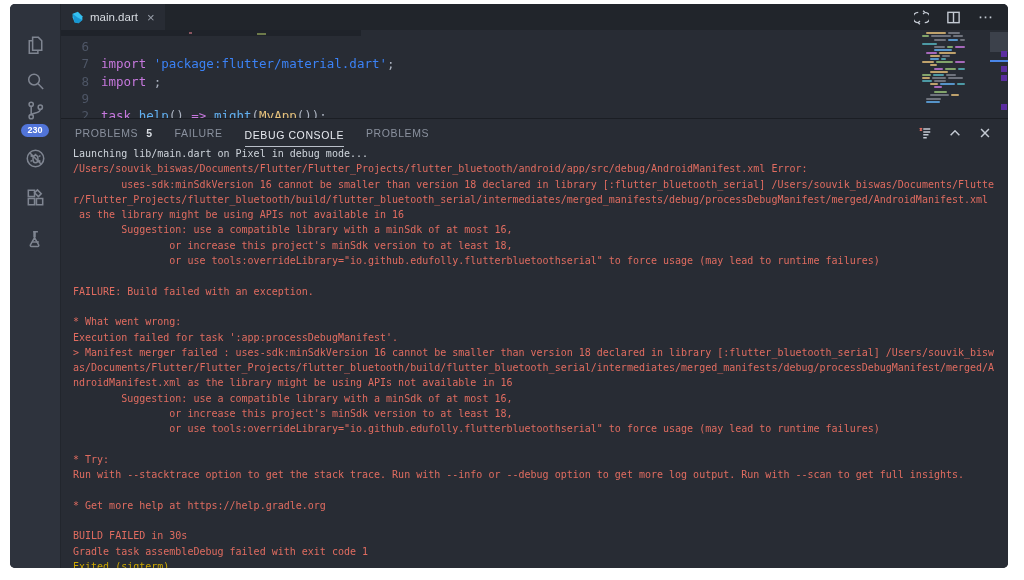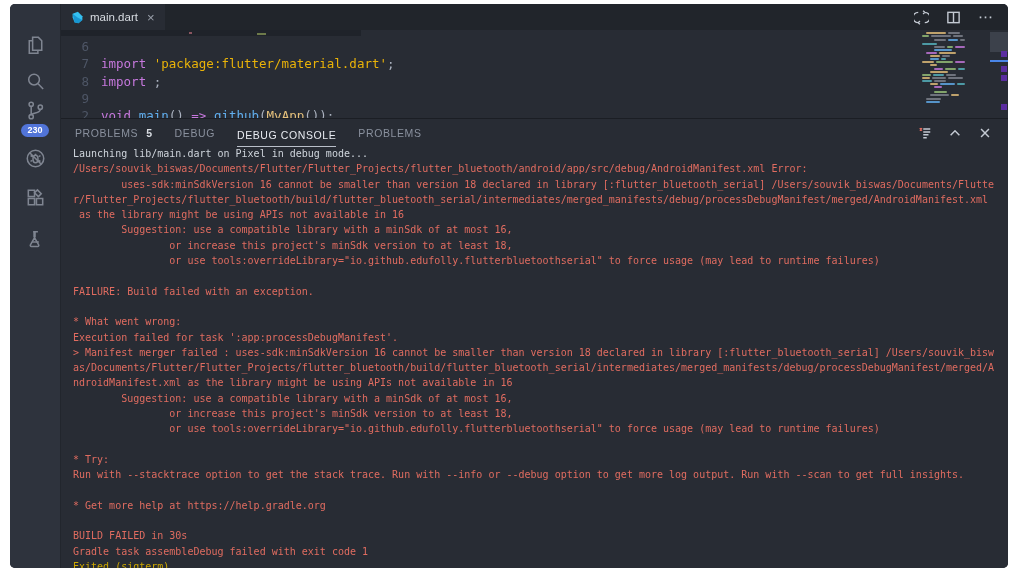--- a/index.html
+++ b/index.html
@@ -28,21 +28,21 @@
   .more-dots{color:#c3c9d2;font-size:15px;letter-spacing:1px;line-height:10px;cursor:pointer;}
   
   .editor{height:88px;position:relative;background:#282c34;flex-shrink:0;}
   .cutbar{position:absolute;left:0;top:0;width:300px;height:6px;background:#1f232a;}
   .speck1{position:absolute;left:128px;top:2px;width:3px;height:2px;background:#8a5560;}
   .speck2{position:absolute;left:196px;top:3px;width:9px;height:2px;background:#6d7a4a;}
   .code-area{position:absolute;left:0;top:8px;right:90px;}
   .crow{height:17.3px;display:flex;font-family:"DejaVu Sans Mono",monospace;font-size:12.5px;
         line-height:17.3px;white-space:pre;}
   .ln{width:28px;text-align:right;color:#4e5666;margin-right:12px;flex-shrink:0;}
-  .tk-kw{color:#c678dd}.tk-str{color:#eab308}.tk-fn{color:#61afef}
+  .tk-kw{color:#c678dd}.tk-str{color:#3b82f6}.tk-fn{color:#61afef}
   .tk-cls{color:#e5c07b}.tk-pun{color:#abb2bf}
   .minimap{position:absolute;right:43px;top:2px;width:45px;bottom:0;overflow:hidden;cursor:pointer;}
   .mrow{display:flex;gap:2px;margin-bottom:1px;}
   .mseg{height:2px;border-radius:1px;}
   .ruler{position:absolute;right:0;top:0;width:18px;bottom:0;cursor:pointer;}
   .thumb{position:absolute;left:0;right:0;top:2px;height:20px;background:rgba(120,128,145,.25);}
   .bline{position:absolute;left:0;right:0;top:30px;height:2px;background:#4a86e8;}
   .deco{position:absolute;right:1px;width:6px;height:6px;background:#5b2da0;}
   .d1{top:21px}.d2{top:36px}.d3{top:45px}.d4{top:74px}
   
@@ -138,21 +138,21 @@
 
       <div class="editor">
         <div class="cutbar"></div>
         <div class="speck1"></div>
         <div class="speck2"></div>
         <div class="code-area" id="code-area">
             <div class="crow"><span class="ln">6</span></div>
             <div class="crow"><span class="ln">7</span><span class="tk-kw">import </span><span class="tk-str">'package:flutter/material.dart'</span><span class="tk-pun">;</span></div>
             <div class="crow"><span class="ln">8</span><span class="tk-kw">import </span><span class="tk-pun">;</span></div>
             <div class="crow"><span class="ln">9</span></div>
-            <div class="crow"><span class="ln">2</span><span class="tk-kw">void </span><span class="tk-fn">main</span><span class="tk-pun">() </span><span class="tk-kw">=&gt; </span><span class="tk-fn">github</span><span class="tk-pun">(</span><span class="tk-cls">MyApp</span><span class="tk-pun">());</span></div>
+            <div class="crow"><span class="ln">2</span><span class="tk-kw">task </span><span class="tk-fn">help</span><span class="tk-pun">() </span><span class="tk-kw">=&gt; </span><span class="tk-fn">might</span><span class="tk-pun">(</span><span class="tk-cls">MyApp</span><span class="tk-pun">());</span></div>
           </div>
         <div class="minimap" id="minimap">
             <div class="mrow" style="padding-left: 6px;">
               <span class="mseg" style="width: 19.7935px; background: rgb(229, 192, 123); opacity: 0.8;"></span>
               <span class="mseg" style="width: 12.4672px; background: rgb(127, 132, 142); opacity: 0.8;"></span>
             </div>
             <div class="mrow" style="padding-left: 2px;">
               <span class="mseg" style="width: 7.35414px; background: rgb(152, 195, 121); opacity: 0.8;"></span>
               <span class="mseg" style="width: 19.8842px; background: rgb(127, 132, 142); opacity: 0.8;"></span>
               <span class="mseg" style="width: 10.145px; background: rgb(127, 132, 142); opacity: 0.8;"></span>
@@ -254,21 +254,21 @@
       </div>
 
       <div class="panel">
         <div class="pheader">
           <span id="ptabs" style="display:flex;gap:22px;align-items:center;">
               <span class="ptab">
                 <span>PROBLEMS</span>
                 <span class="pbadge">5</span>
               </span>
               <span class="ptab">
-                <span>DEBUG</span>
+                <span>FAILURE</span>
               </span>
               <span class="ptab active">
                 <span>DEBUG CONSOLE</span>
               </span>
               <span class="ptab">
                 <span>PROBLEMS</span>
               </span>
             </span>
           <span class="pactions">
             <span class="pact">

